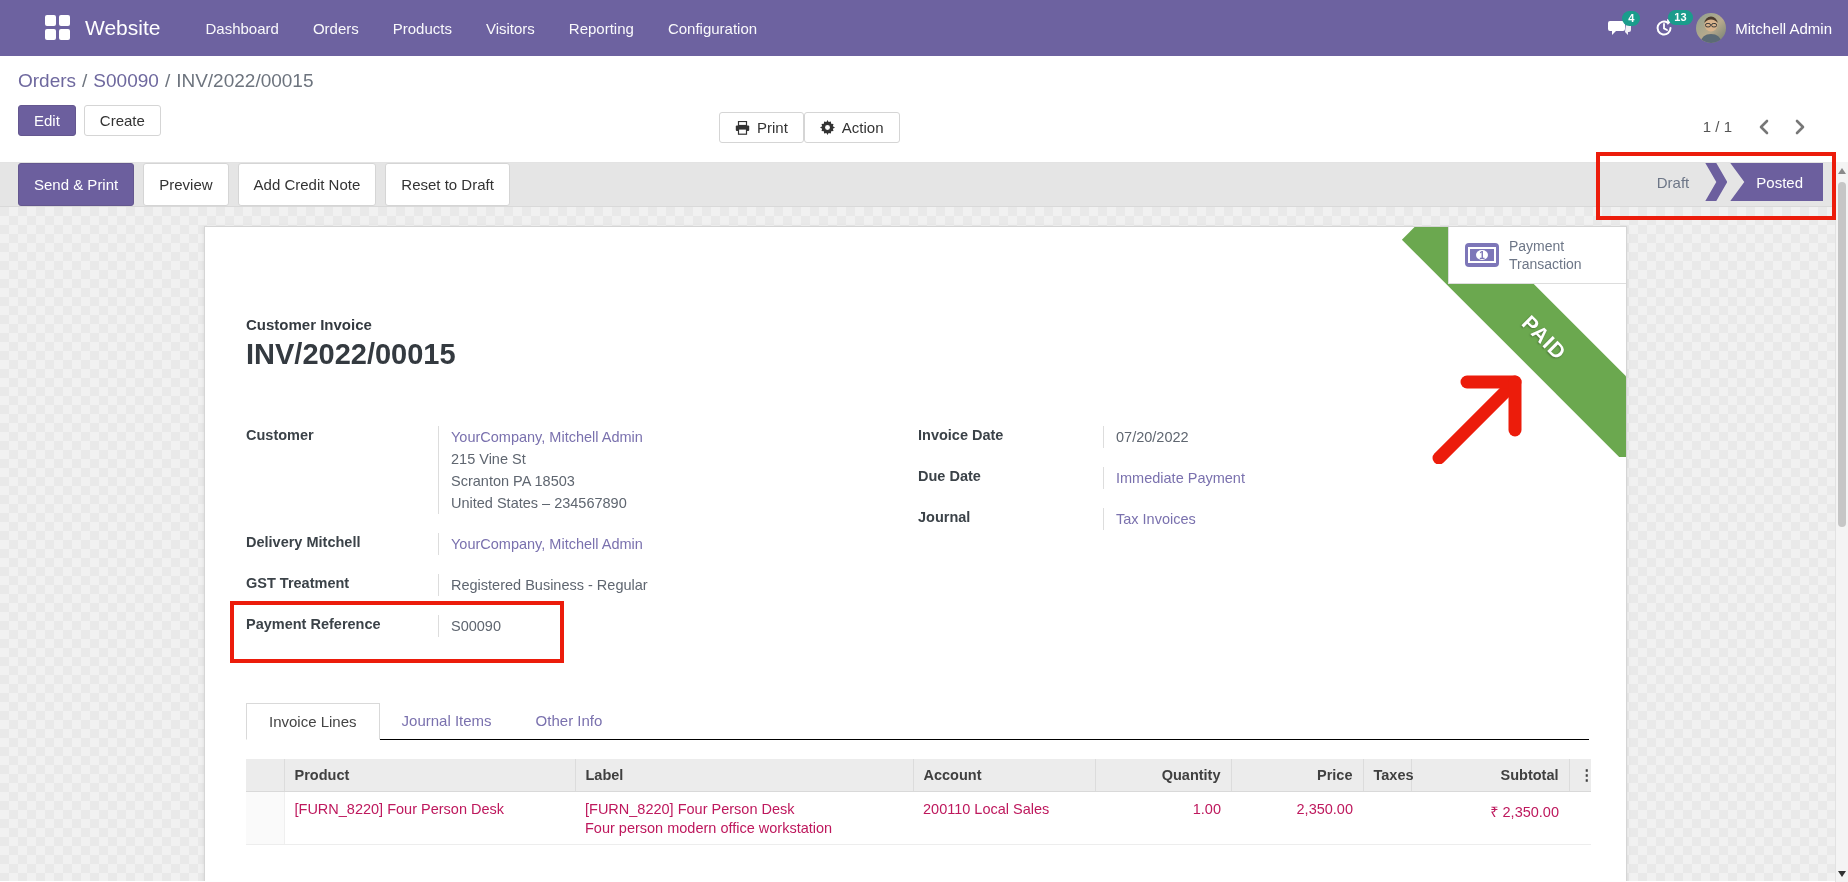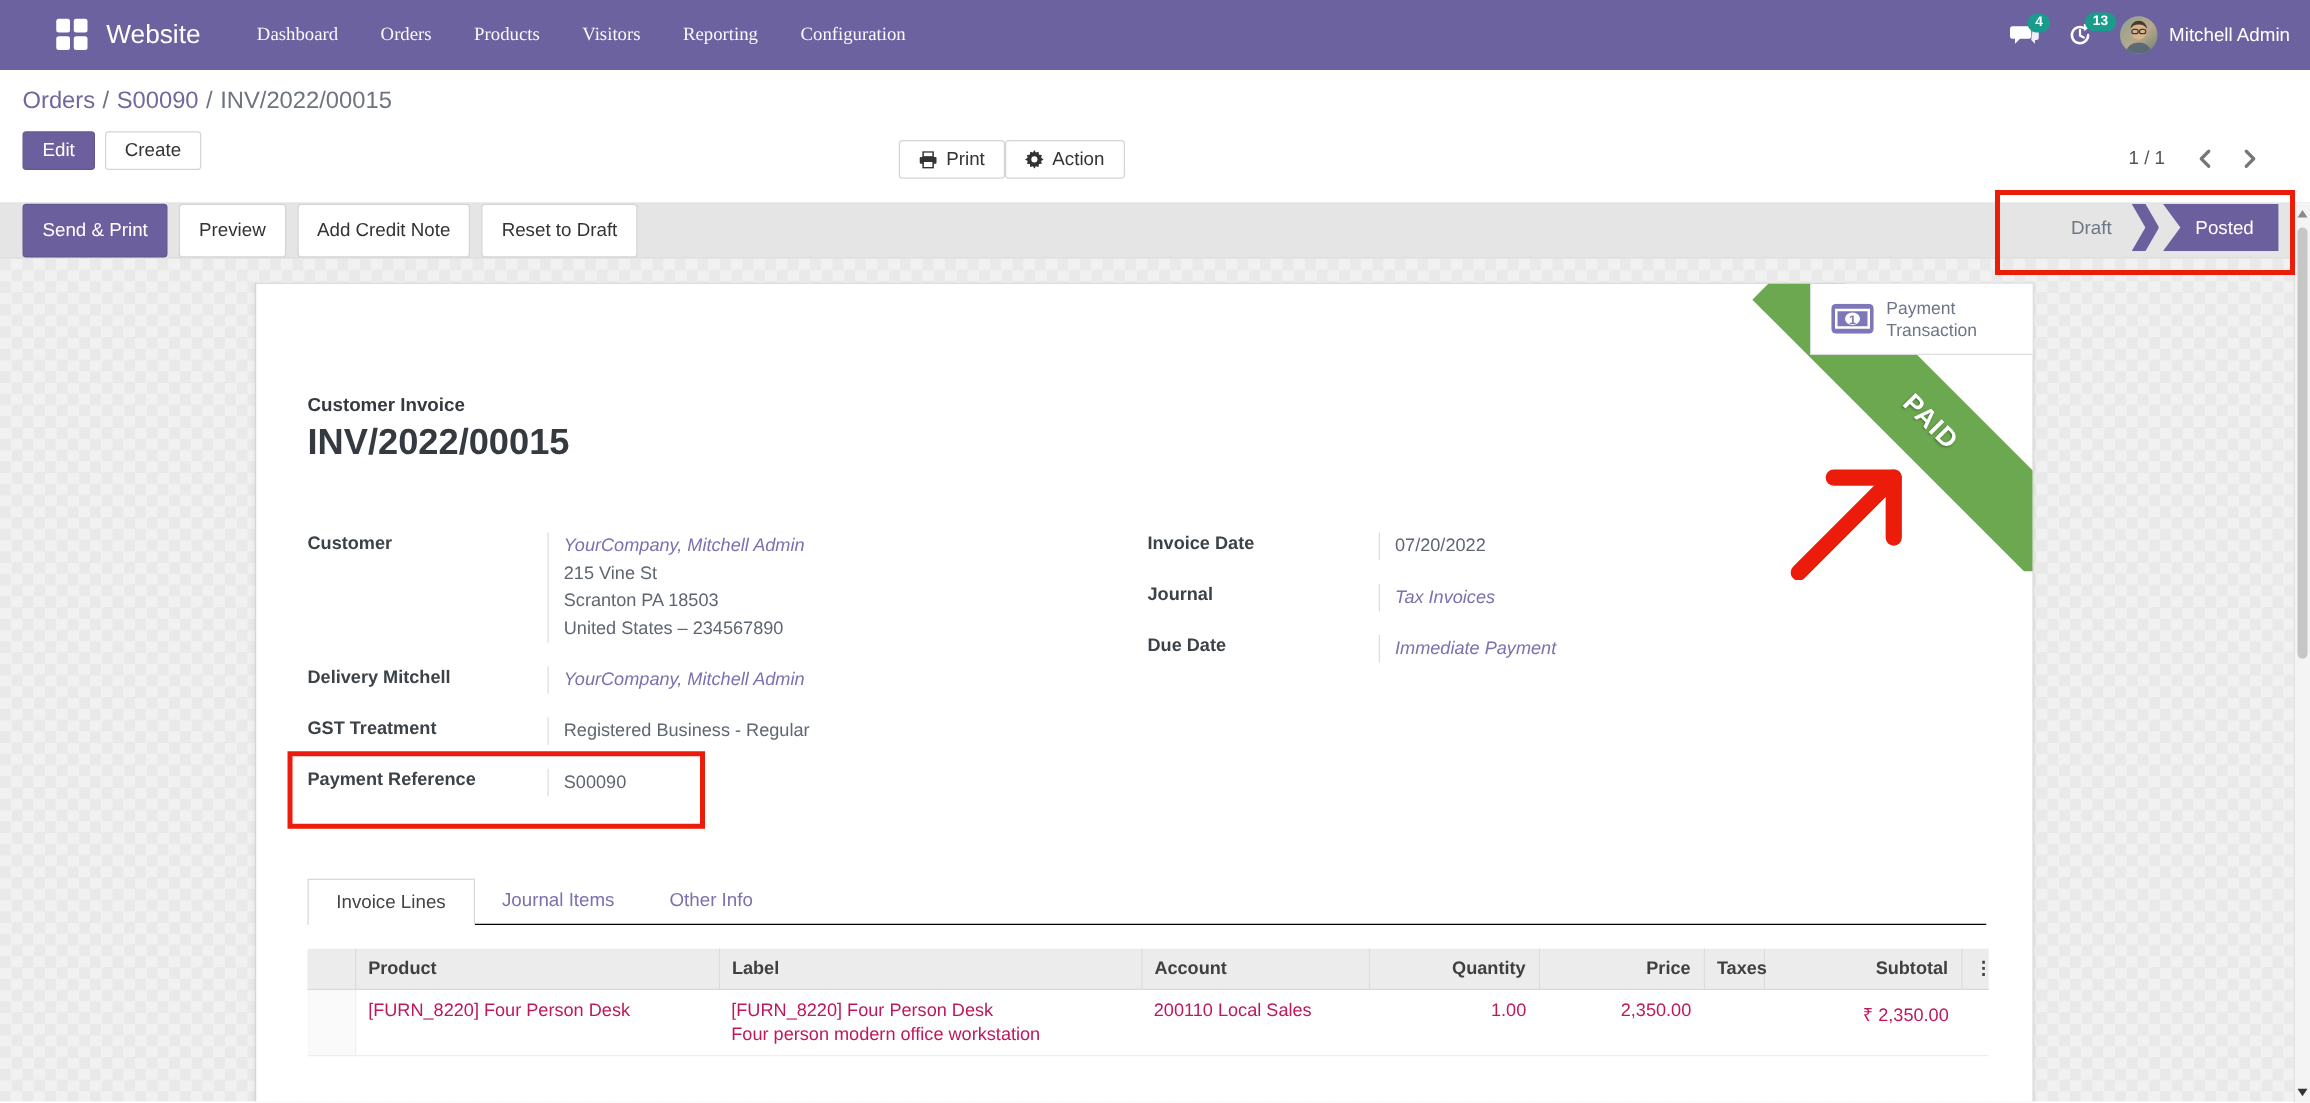--- a/index.html
+++ b/index.html
@@ -5,21 +5,21 @@
   * { box-sizing: border-box; margin: 0; padding: 0; }
   html,body { width:1848px; height:882px; overflow:hidden;
     font-family:"Liberation Sans", sans-serif; background:#fff; }
 
   
   .navbar { height:56px; background:#6d62a0; display:flex; align-items:center; color:#fff; position:relative; }
   .nav-left { display:flex; align-items:center;padding-left:29px; }
   .apps-icon { width:26px; height:26px; margin:0 14px 0 16px; display:grid; grid-template-columns:11px 11px; grid-template-rows:11px 11px; gap:3px; cursor:pointer;}
   .apps-icon span { background:#fff; border-radius:2px; }
   .brand { font-size:21px; font-weight:500; margin-right:28px; cursor:pointer; }
-  .nav-menu { display:flex; align-items:center; height:56px;font-family:Liberation Serif, serif; }
+  .nav-menu { display:flex; align-items:center; height:56px; }
   .nav-item { font-size:15px; color:rgba(255,255,255,.96); padding:0 17px; height:56px; display:flex; align-items:center; cursor:pointer; }
   .nav-right { position:absolute; right:16px; display:flex; align-items:center; gap:22px; }
   .nav-ico-wrap { position:relative; cursor:pointer; display:flex; align-items:center; }
   .badge { position:absolute; top:-8px; left:14px; background:#1a9c8c; color:#fff; font-size:11px; font-weight:bold;
            border-radius:9px; padding:2px 6px; line-height:11px; }
   .user { display:flex; align-items:center; gap:9px; cursor:pointer; }
   .avatar { width:30px; height:30px; border-radius:50%; overflow:hidden; background:linear-gradient(135deg,#8fa08f 0%,#b7a98c 55%,#6f7d72 100%); }
   .user-name { font-size:15px; color:#fff; }
 
   
@@ -74,21 +74,21 @@
   .doc-number { margin-top:5px; font-size:29px; font-weight:bold; color:#343a40; }
 
   .fields { margin-top:55px; display:flex; }
   .fcol-left { width:672px; }
   .fcol-right { width:520px; }
   .frow { display:flex; margin-bottom:19px; position:relative; }
   .flabel { font-weight:bold; font-size:14.5px; color:#3b4248; padding-top:1px; }
   .fcol-left .flabel { width:192px; }
   .fcol-right .flabel { width:185px; }
   .fval { flex:1; border-left:1px solid #ddd; padding-left:12px; font-size:14.5px; color:#5f6670; line-height:22px; }
-  .flink { color:#7a71ae; cursor:pointer;font-style:italic; }
+  .flink { color:#7a71ae; cursor:pointer; }
   .addr-line { color:#5f6670; }
   .pr-redbox { position:absolute; left:-16px; top:-14px; width:334px; height:62px;
      border:4px solid #ec1c0b; z-index:10; pointer-events:none; }
 
   
   .tabs { margin-top:46px; display:flex; border-bottom:1px solid #000000; }
   .tab { font-size:15px; padding:9px 22px; cursor:pointer; position:relative; top:1px; }
   .tab.active { background:#fff; border:1px solid #d9d9d9; border-bottom:1px solid #fff; color:#444; }
   .tab.inactive { color:#7a71ae; }
 
@@ -270,26 +270,26 @@
             <div class="fval"><span>S00090</span></div>
           </div>
         </div>
 
         <div class="fcol-right">
           <div class="frow">
             <div class="flabel">Invoice Date</div>
             <div class="fval"><span>07/20/2022</span></div>
           </div>
           <div class="frow">
+            <div class="flabel">Due Date</div>
+            <div class="fval"><span class="flink">Immediate Payment</span></div>
+          </div>
+          <div class="frow">
             <div class="flabel">Journal</div>
             <div class="fval"><span class="flink">Tax Invoices</span></div>
-          </div>
-          <div class="frow">
-            <div class="flabel">Due Date</div>
-            <div class="fval"><span class="flink">Immediate Payment</span></div>
           </div>
         </div>
       </div>
 
       <div class="tabs">
         <div class="tab active">Invoice Lines</div>
         <div class="tab inactive">Journal Items</div>
         <div class="tab inactive">Other Info</div>
       </div>
 

